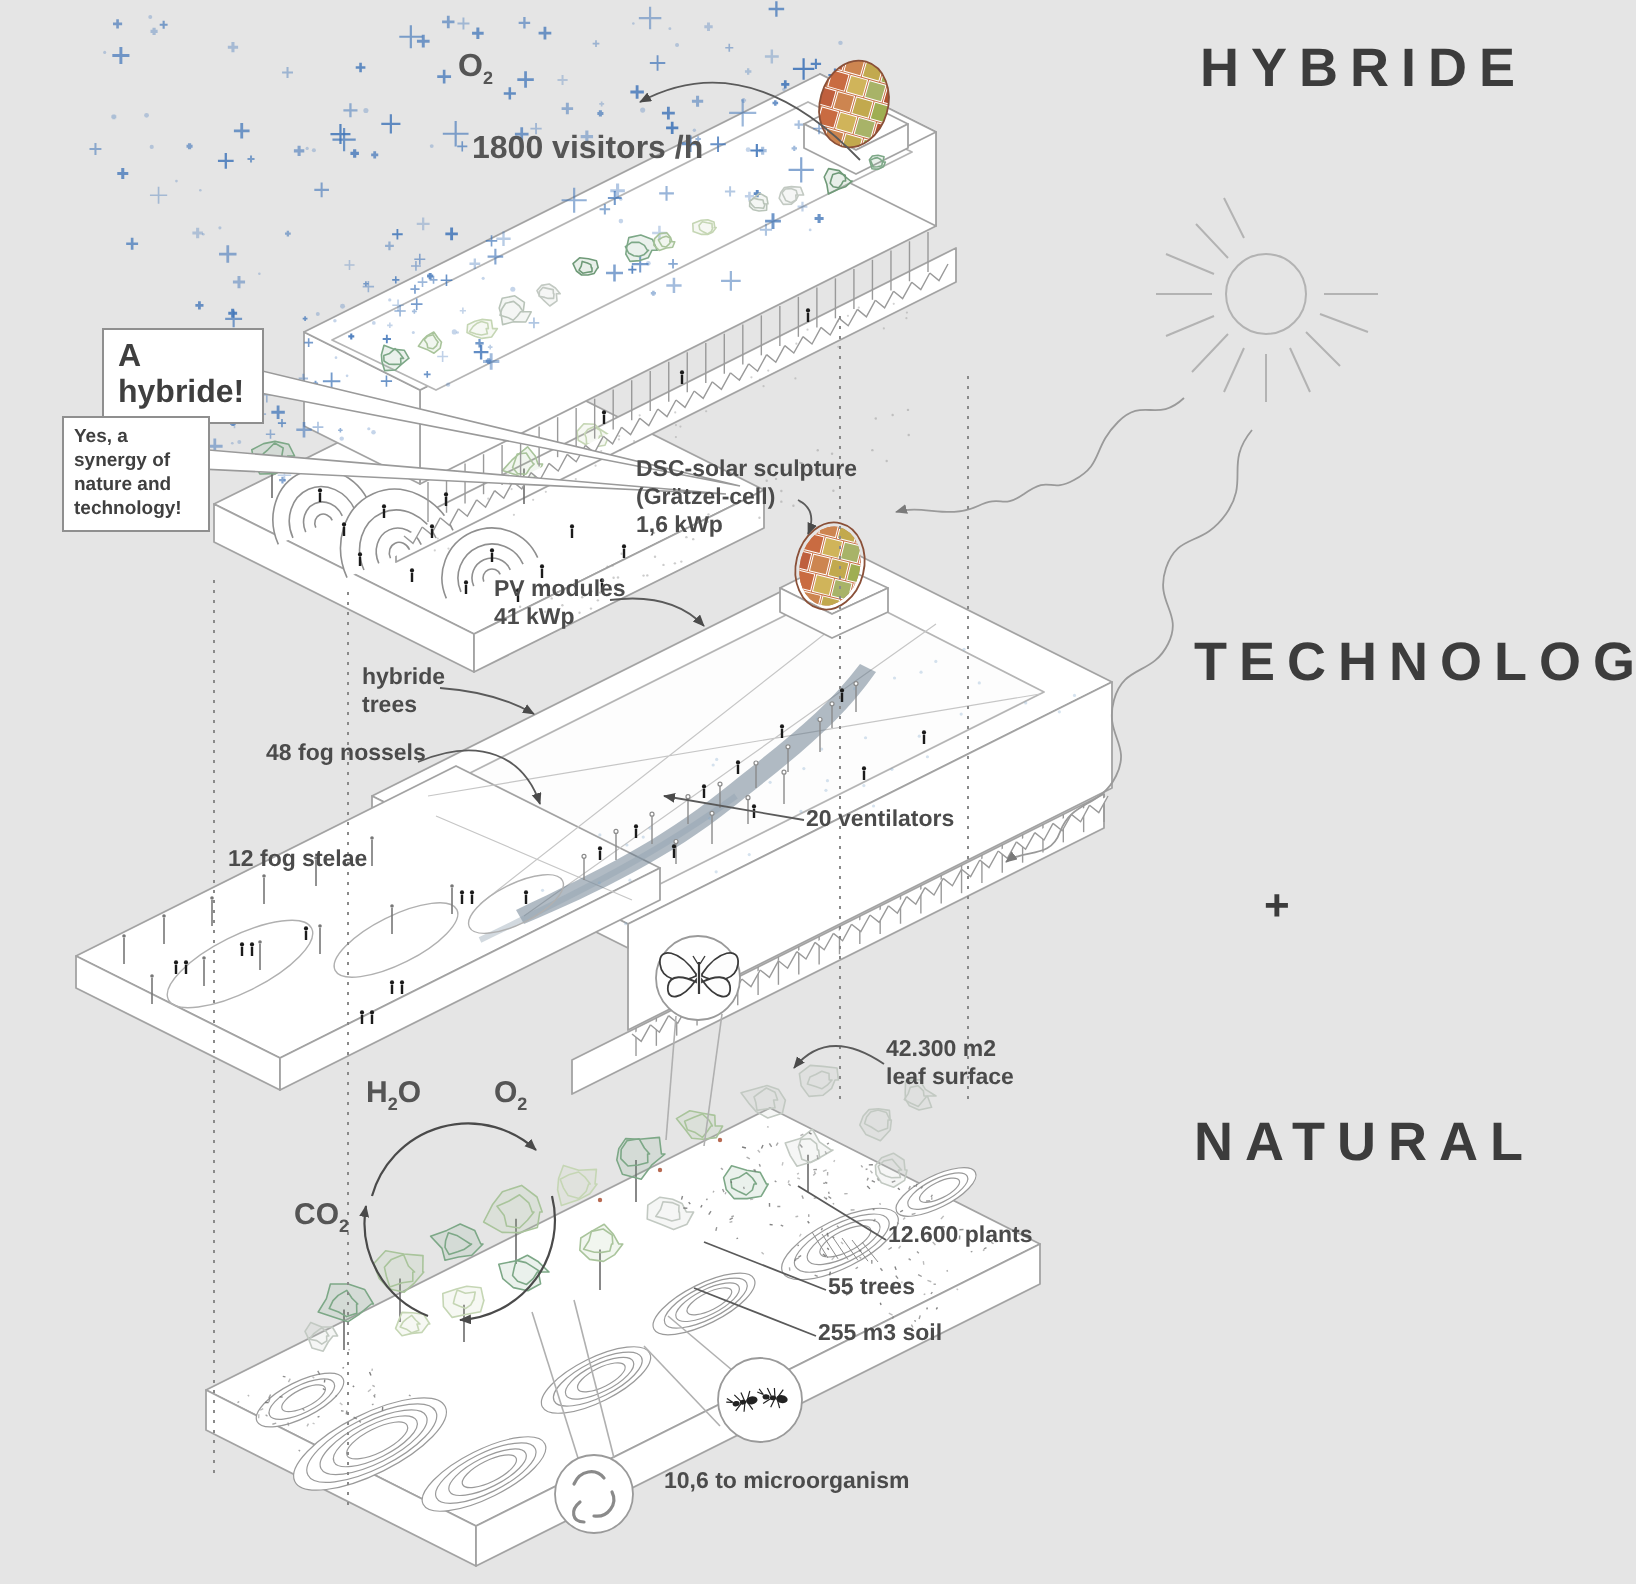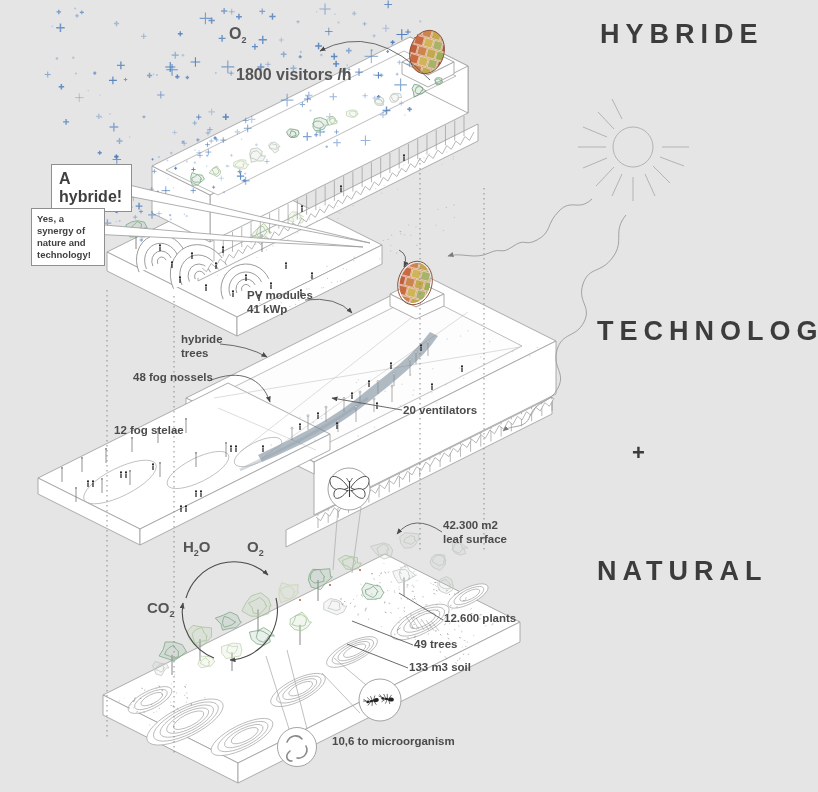--- a/index.html
+++ b/index.html
@@ -1103,38 +1103,43 @@
       <path marker-end="url(#arw)" d="M186,598 A50,50 0 0 1 268,575"></path>
       <path marker-end="url(#arw)" d="M276,598 A50,50 0 0 1 230,660"></path>
       <path marker-end="url(#arw)" d="M214,658 A50,50 0 0 1 183,603"></path>
     </g>
   </g>
 </svg>
 
 <div class="lbl flow" style="left:229px;top:27px"><span>O</span><sub>2</sub></div>
 <div class="lbl flow" style="left:236px;top:68px">1800 visitors /h</div>
 
+<div class="lbl" style="left:318px;top:228px">
+  <div>DSC-solar sculpture</div>
+  <div>(Grätzel-cell)</div>
+  <div>1,6 kWp</div>
+</div>
 <div class="lbl" style="left:247px;top:288px">
   <div>PV modules</div>
   <div>41 kWp</div>
 </div>
 <div class="lbl" style="left:181px;top:332px">
   <div>hybride</div>
   <div>trees</div>
 </div>
 <div class="lbl" style="left:133px;top:370px">48 fog nossels</div>
 <div class="lbl" style="left:114px;top:423px">12 fog stelae</div>
 <div class="lbl" style="left:403px;top:403px">20 ventilators</div>
 <div class="lbl" style="left:443px;top:518px">
   <div>42.300 m2</div>
   <div>leaf surface</div>
 </div>
 <div class="lbl" style="left:444px;top:611px">12.600 plants</div>
-<div class="lbl" style="left:414px;top:637px">49 trees</div>
-<div class="lbl" style="left:409px;top:660px">133 m3 soil</div>
+<div class="lbl" style="left:414px;top:637px">55 trees</div>
+<div class="lbl" style="left:409px;top:660px">255 m3 soil</div>
 <div class="lbl" style="left:332px;top:734px">10,6 to microorganism</div>
 
 <div class="lbl flow2" style="left:183px;top:540px"><span>H</span><sub>2</sub><span>O</span></div>
 <div class="lbl flow2" style="left:247px;top:540px"><span>O</span><sub>2</sub></div>
 <div class="lbl flow2" style="left:147px;top:601px"><span>CO</span><sub>2</sub></div>
 
 <div class="lbl heading" style="left:600px;top:27px">HYBRIDE</div>
 <div class="lbl heading" style="left:597px;top:324px">TECHNOLOGY</div>
 <div class="lbl plus-heading" style="left:632px;top:446px">+</div>
 <div class="lbl heading" style="left:597px;top:564px">NATURAL</div>

